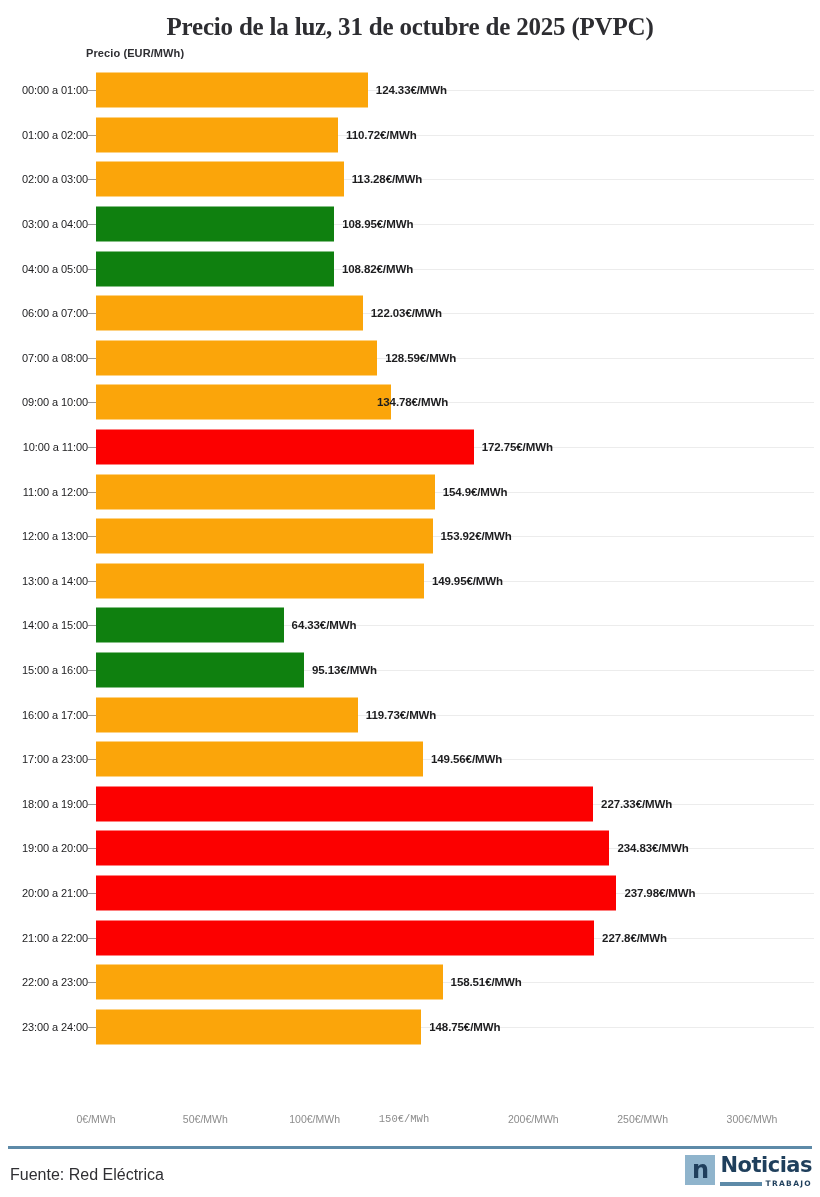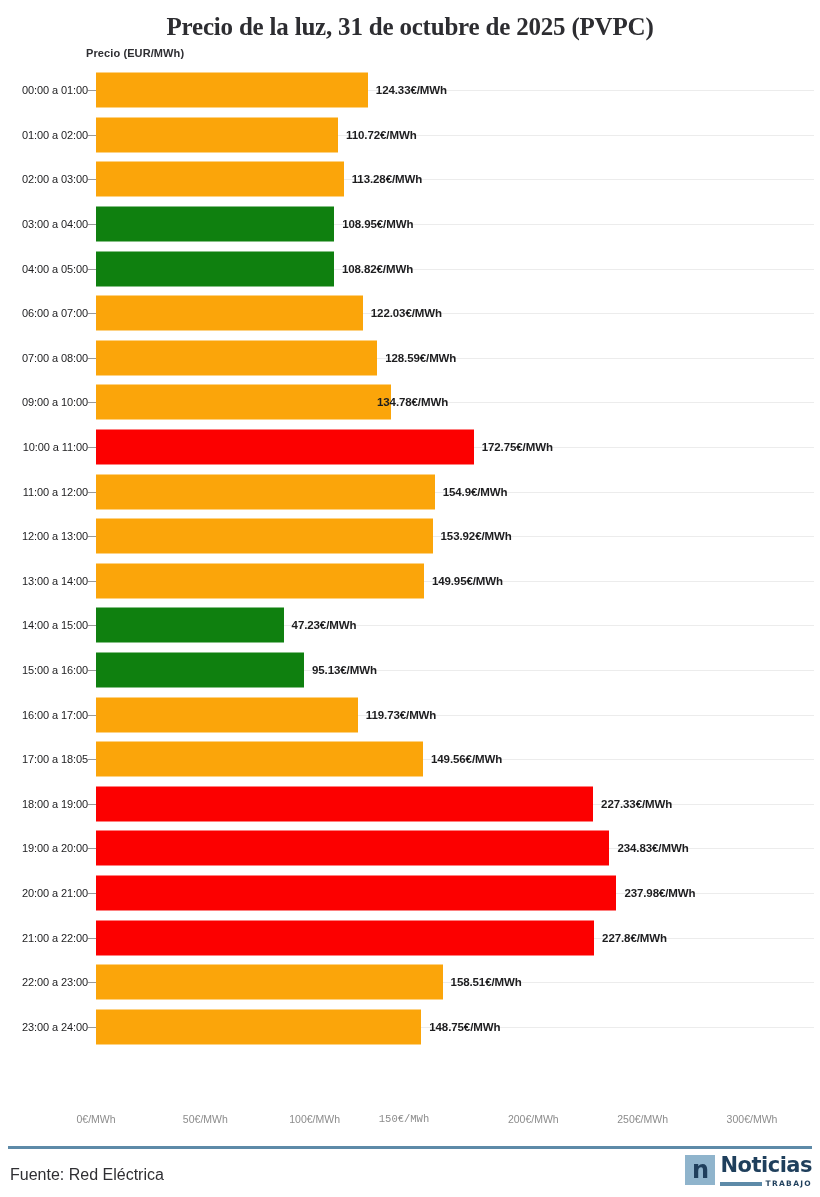--- a/index.html
+++ b/index.html
@@ -295,39 +295,39 @@
       <div class="cat-label">13:00 a 14:00</div>
       <div class="tickmark"></div>
       <div class="bar mid" style="width: 327.891px;"></div>
       <div class="value-label" style="left: 431.891px;">149.95€/MWh</div>
     </div>
     <div class="row">
       <div class="gridline"></div>
       <div class="cat-label">14:00 a 15:00</div>
       <div class="tickmark"></div>
       <div class="bar low" style="width: 187.594px;"></div>
-      <div class="value-label" style="left: 291.594px;">47.23€/MWh</div>
+      <div class="value-label" style="left: 291.594px;">64.33€/MWh</div>
     </div>
     <div class="row">
       <div class="gridline"></div>
       <div class="cat-label">15:00 a 16:00</div>
       <div class="tickmark"></div>
       <div class="bar low" style="width: 208.018px;"></div>
       <div class="value-label" style="left: 312.018px;">95.13€/MWh</div>
     </div>
     <div class="row">
       <div class="gridline"></div>
       <div class="cat-label">16:00 a 17:00</div>
       <div class="tickmark"></div>
       <div class="bar mid" style="width: 261.81px;"></div>
       <div class="value-label" style="left: 365.81px;">119.73€/MWh</div>
     </div>
     <div class="row">
       <div class="gridline"></div>
-      <div class="cat-label">17:00 a 18:05</div>
+      <div class="cat-label">17:00 a 23:00</div>
       <div class="tickmark"></div>
       <div class="bar mid" style="width: 327.038px;"></div>
       <div class="value-label" style="left: 431.038px;">149.56€/MWh</div>
     </div>
     <div class="row">
       <div class="gridline"></div>
       <div class="cat-label">18:00 a 19:00</div>
       <div class="tickmark"></div>
       <div class="bar high" style="width: 497.095px;"></div>
       <div class="value-label" style="left: 601.095px;">227.33€/MWh</div>

